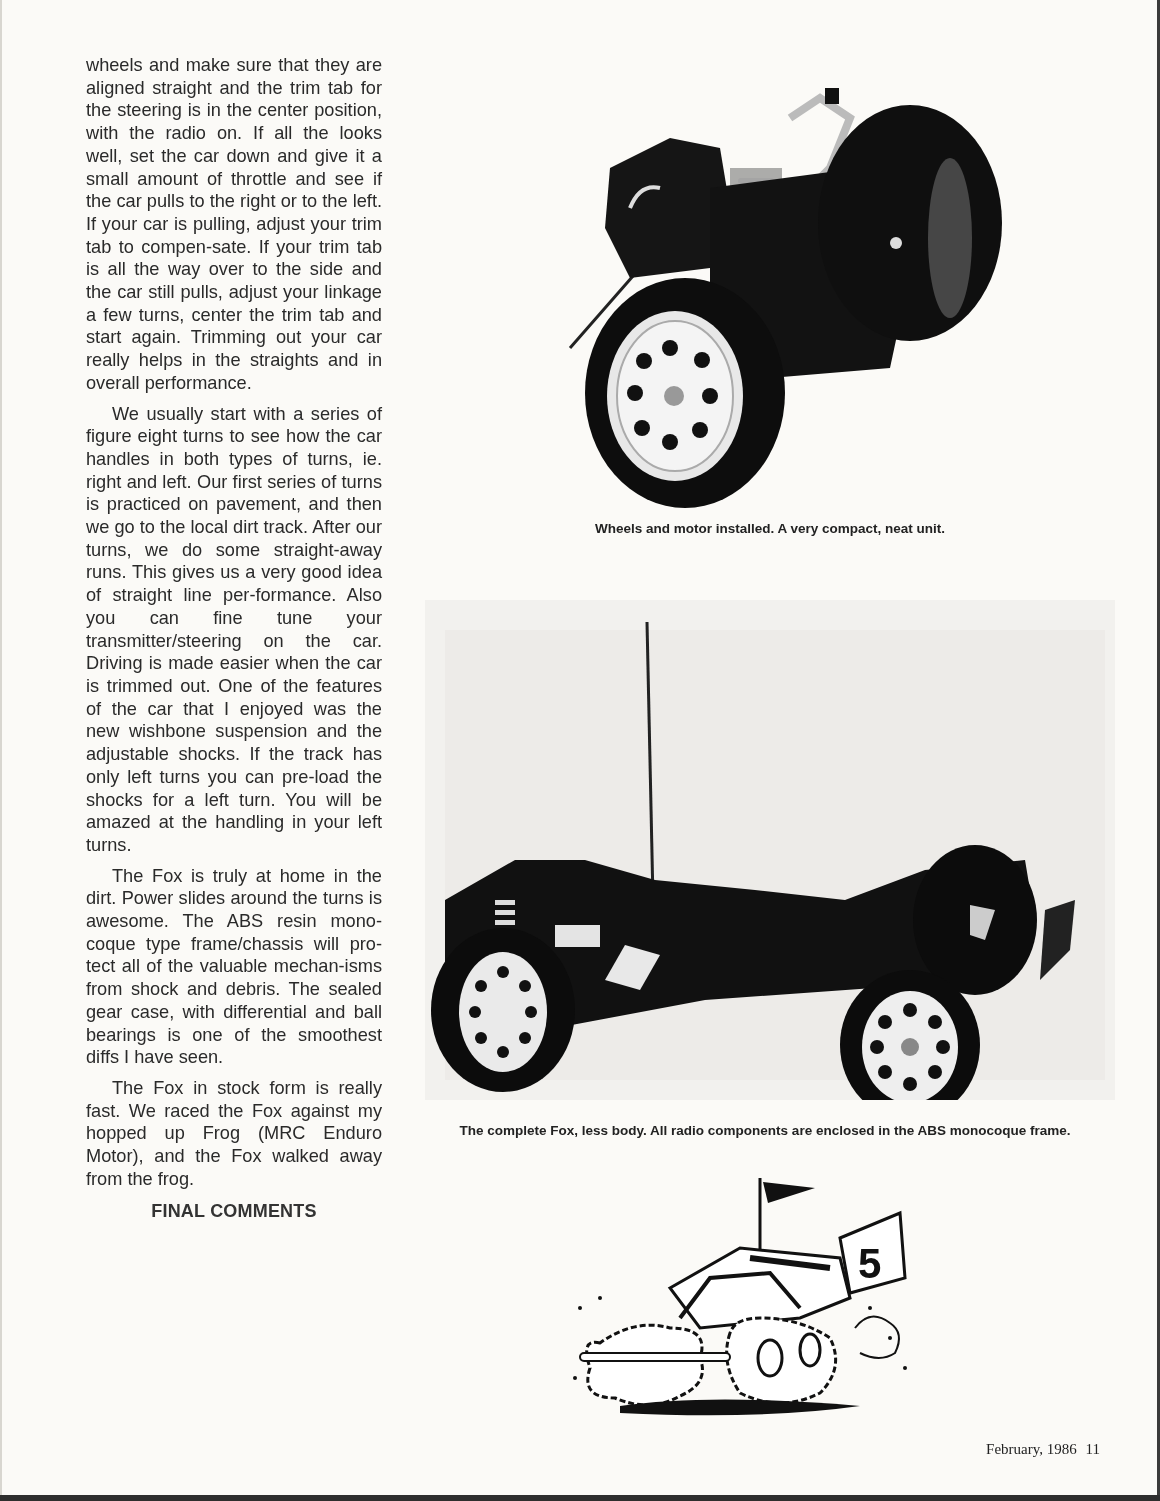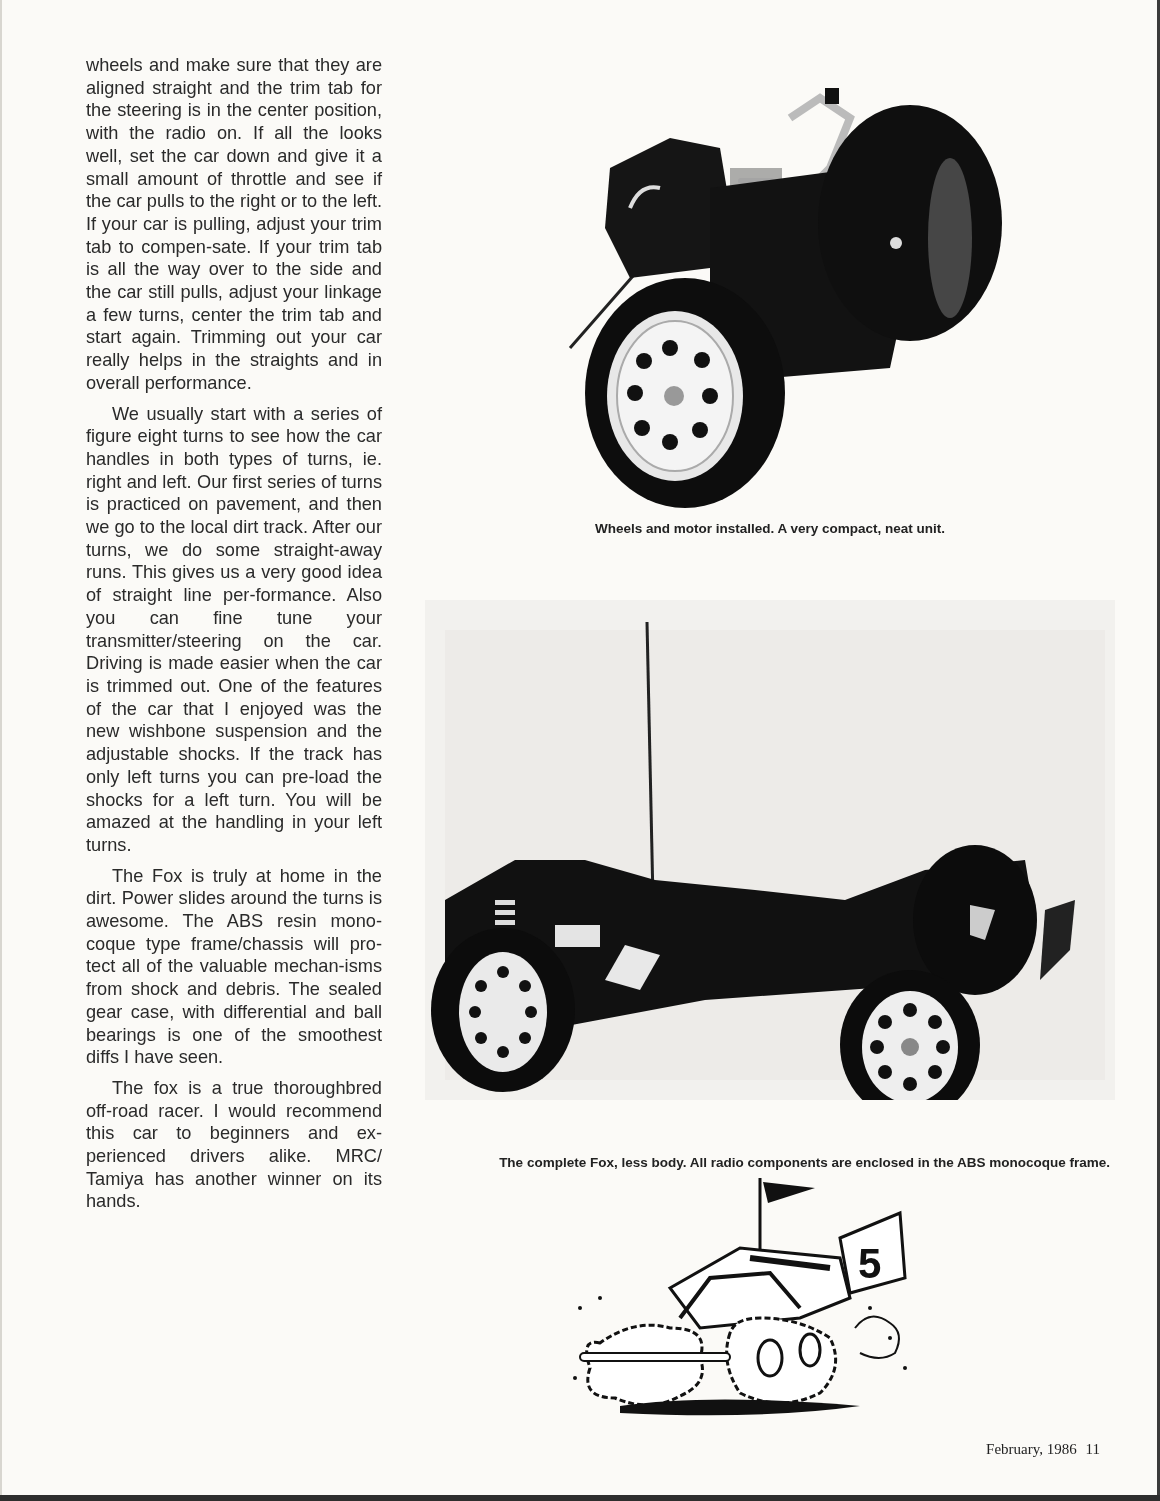--- a/index.html
+++ b/index.html
@@ -29,41 +29,42 @@
     .photo svg { display: block; }
     #photo1 { left: 560px; top: 78px; width: 520px; height: 440px; }
     #photo2 { left: 425px; top: 600px; width: 690px; height: 500px; }
     #cartoon { left: 560px; top: 1168px; width: 360px; height: 250px; }
 
     .caption {
       position: absolute; font-size: 13.5px; font-weight: bold; color: #222; text-align: center;
       line-height: 22px;
     }
     #caption1 { left: 520px; top: 518px; width: 500px; }
-    #caption2 { left: 420px; top: 1152px; width: 690px; text-align: right; }
+    #caption2 { left: 420px; top: 1120px; width: 690px; }
 
     .footer {
       position: absolute; top: 1441px; left: 900px; width: 200px; text-align: right;
       font-family: "Liberation Serif", serif; font-size: 15px; color: #222;
     }
     .footer span { display: inline-block; }
     .footer .page-num { margin-left: 5px; }
   </style>
 </head>
 <body>
 
 <div class="page-edge-left"></div>
 <div class="page-edge-right"></div>
 <div class="page-edge-bottom"></div>
 
 <div class="column">
   <p>wheels and make sure that they are aligned straight and the trim tab for the steering is in the center position, with the radio on. If all the looks well, set the car down and give it a small amount of throttle and see if the car pulls to the right or to the left. If your car is pulling, adjust your trim tab to compen-sate. If your trim tab is all the way over to the side and the car still pulls, adjust your linkage a few turns, center the trim tab and start again. Trimming out your car really helps in the straights and in overall performance.</p>
   <p class="indent">We usually start with a series of figure eight turns to see how the car handles in both types of turns, ie. right and left. Our first series of turns is practiced on pavement, and then we go to the local dirt track. After our turns, we do some straight-away runs. This gives us a very good idea of straight line per-formance. Also you can fine tune your transmitter/steering on the car. Driving is made easier when the car is trimmed out. One of the features of the car that I enjoyed was the new wishbone suspension and the adjustable shocks. If the track has only left turns you can pre-load the shocks for a left turn. You will be amazed at the handling in your left turns.</p>
   <p class="indent">The Fox is truly at home in the dirt. Power slides around the turns is awesome. The ABS resin mono-coque type frame/chassis will pro-tect all of the valuable mechan-isms from shock and debris. The sealed gear case, with differential and ball bearings is one of the smoothest diffs I have seen.</p>
-  <p class="indent">The fox is a true thoroughbred off-road racer. I would recommend this car to beginners and ex-perienced drivers alike. MRC/ Tamiya has another winner on its hands.</p>
+  <p class="indent">The Fox in stock form is really fast. We raced the Fox against my hopped up Frog (MRC Enduro Motor), and the Fox walked away from the frog.</p>
+  <h3>FINAL COMMENTS</h3>
 </div>
 
 <div class="photo" id="photo1" title="Photo of rear wheels and motor assembly of the Fox RC car">
   <svg width="520" height="440" viewBox="0 0 520 440">
 
     <path d="M10 270 L80 190" stroke="#222" stroke-width="3" fill="none"></path>
 
     <path d="M50 90 L110 60 L160 70 L170 130 L150 190 L70 200 L45 150 Z" fill="#151515"></path>
     <path d="M70 130 Q80 105 100 110" stroke="#ddd" stroke-width="4" fill="none"></path>
 

